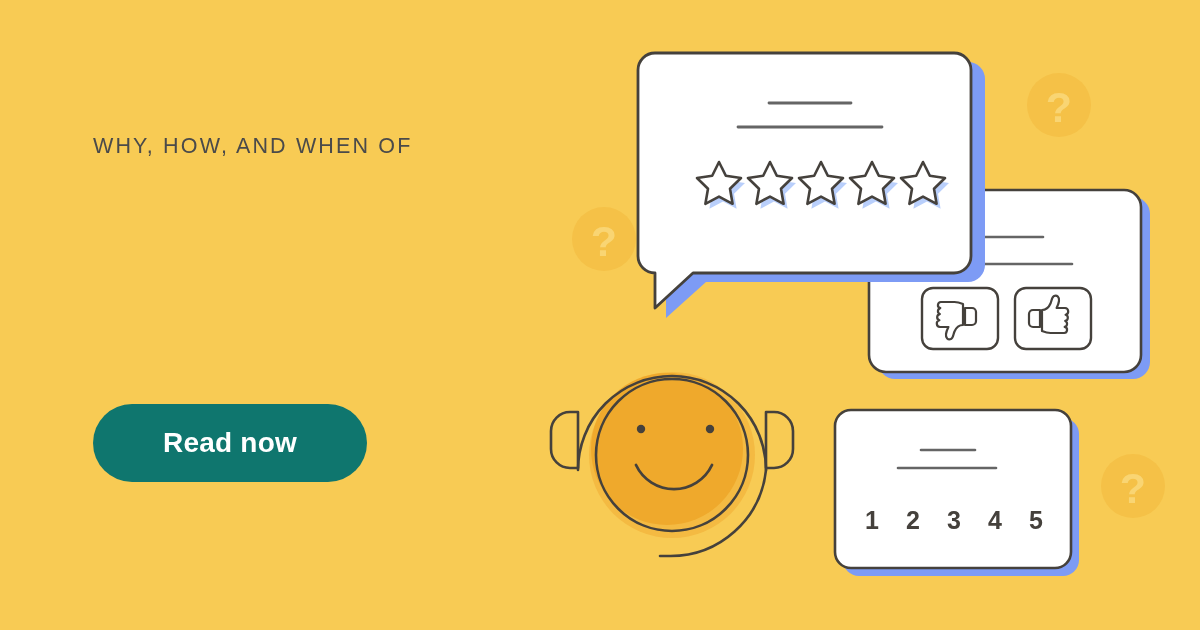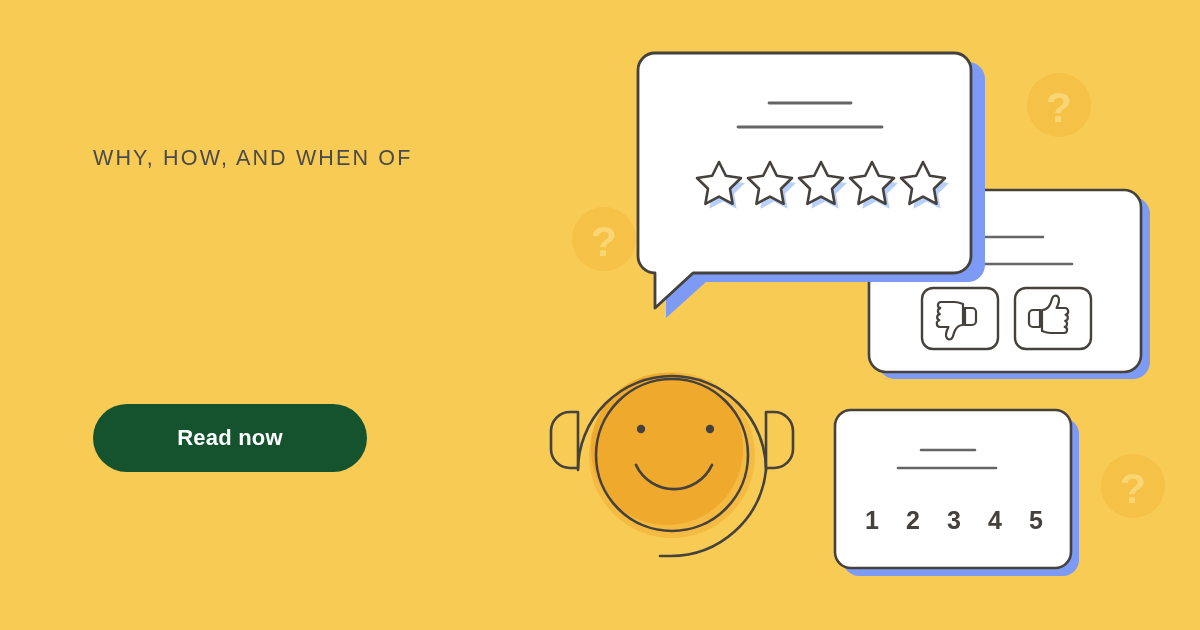--- a/index.html
+++ b/index.html
@@ -18,21 +18,21 @@
     width: 1200px;
     height: 630px;
     background: #F8CB54;
     overflow: hidden;
   }
 
   
   .text-col {
     position: absolute;
     left: 93px;
-    top: 148px;
+    top: 136px;
     width: 470px;
   }
   .eyebrow {
     font-size: 21.5px;
     letter-spacing: 2.15px;
     font-weight: 500;
     color: #4A4A4A;
     text-transform: uppercase;
     line-height: 1;
     margin: 0 0 26px 0;
@@ -44,26 +44,26 @@
     font-weight: 400;
     color: #4A4A4A;
     margin: 0;
     letter-spacing: -0.2px;
   }
   .cta {
     position: absolute;
     left: 93px;
     top: 404px;
     width: 274px;
-    height: 68px;
+    height: 78px;
     border-radius: 39px;
-    background: #14532d;
+    background: #0f766e;
     border: none;
     color: #FFFFFF;
-    font-size: 22px;
+    font-size: 28px;
     font-weight: 700;
     font-family: "Liberation Sans", sans-serif;
     letter-spacing: 0.2px;
     cursor: pointer;
     padding: 0;
   }
 
   
   .art {
     position: absolute;

